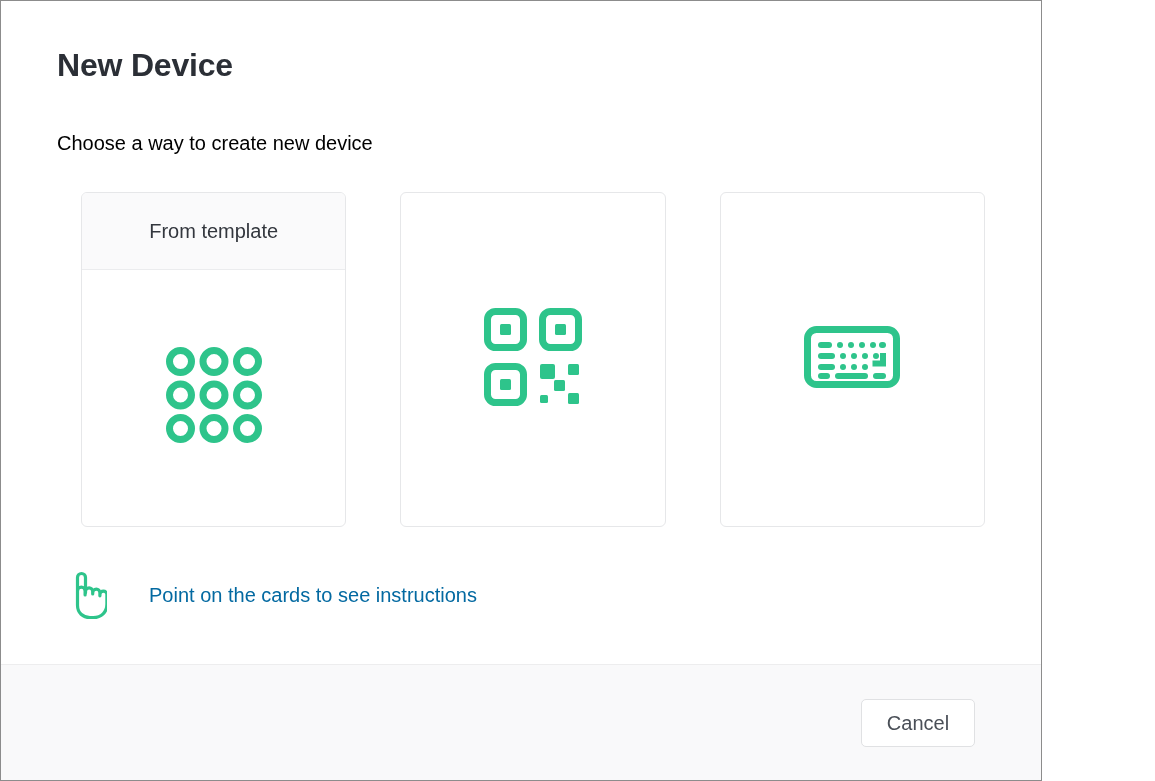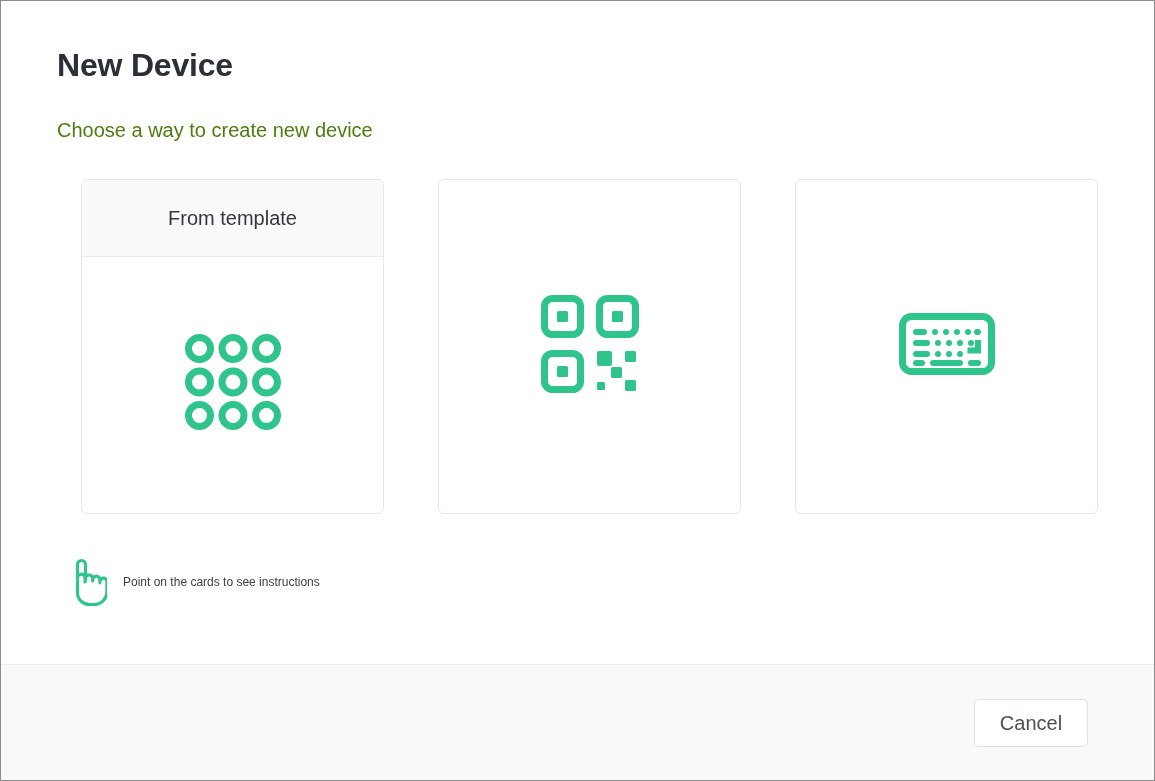--- a/index.html
+++ b/index.html
@@ -9,21 +9,21 @@
   body {
     width: 1155px;
     height: 781px;
     font-family: "Liberation Sans", sans-serif;
     background: #ffffff;
     overflow: hidden;
   }
   .dialog {
     position: relative;
     box-sizing: border-box;
-    width: 1155px;
+    width: 1042px;
     height: 781px;
     border: 1px solid #8c8c8c;
     background: #ffffff;
     display: flex;
     flex-direction: column;
   }
   .dialog-body {
     flex: 1 1 auto;
     padding: 44px 56px 0 56px;
     box-sizing: border-box;
@@ -32,23 +32,23 @@
   .dialog-title {
     font-size: 32px;
     font-weight: bold;
     color: #2b2f36;
     letter-spacing: -0.2px;
     margin: 0 0 0 0;
     line-height: 40px;
   }
   .dialog-subtitle {
     font-size: 20px;
-    color: #4d7c0f;
+    color: #000000;
     line-height: 26px;
-    margin: 32px 0 0 0;
+    margin: 45px 0 0 0;
   }
   .cards-row {
     display: flex;
     gap: 54px;
     margin-top: 36px;
     padding-left: 24px;
   }
   .card {
     width: 312px;
     height: 335px;
@@ -92,23 +92,23 @@
   }
   .hint-icon {
     width: 52px;
     height: 52px;
     flex: 0 0 52px;
     display: flex;
     align-items: center;
     justify-content: center;
   }
   .hint-text {
-    font-size: 12px;
-    color: #404040;
-    margin-left: 14px;
+    font-size: 20px;
+    color: #0369a1;
+    margin-left: 40px;
     line-height: 26px;
   }
   .dialog-footer {
     flex: 0 0 116px;
     height: 116px;
     background: #f9f9fa;
     border-top: 1px solid #ededee;
     display: flex;
     align-items: center;
     justify-content: flex-end;

